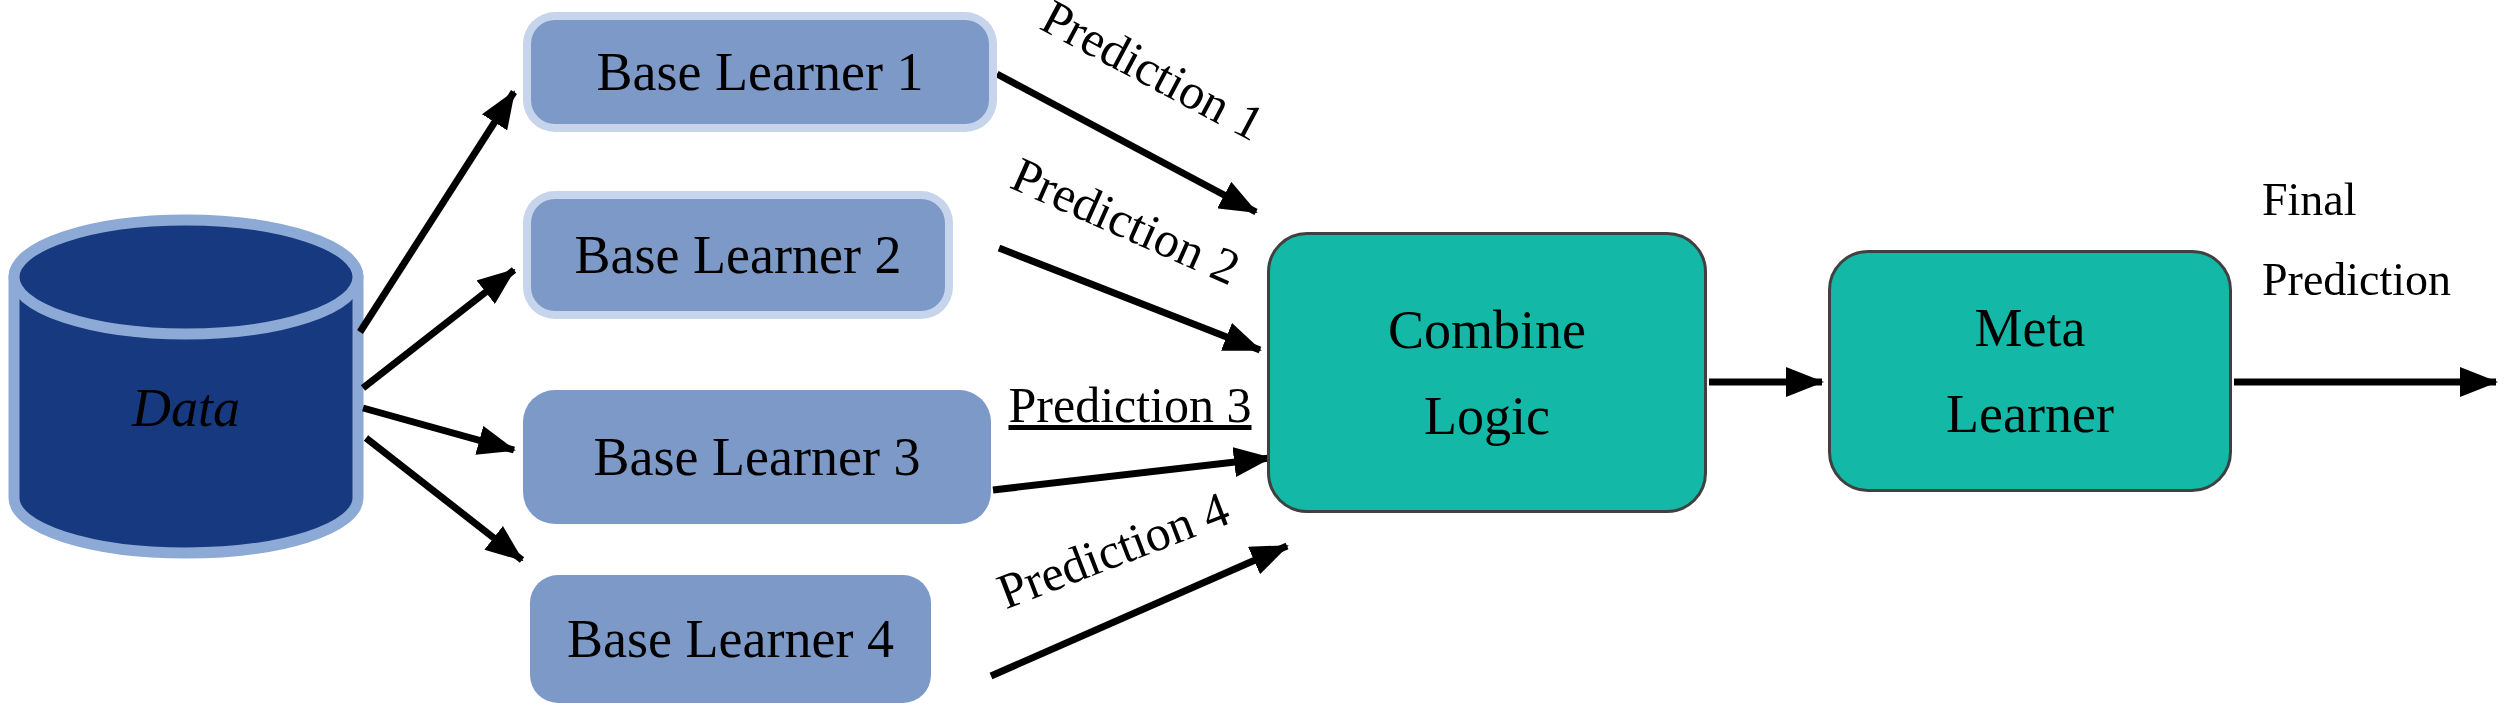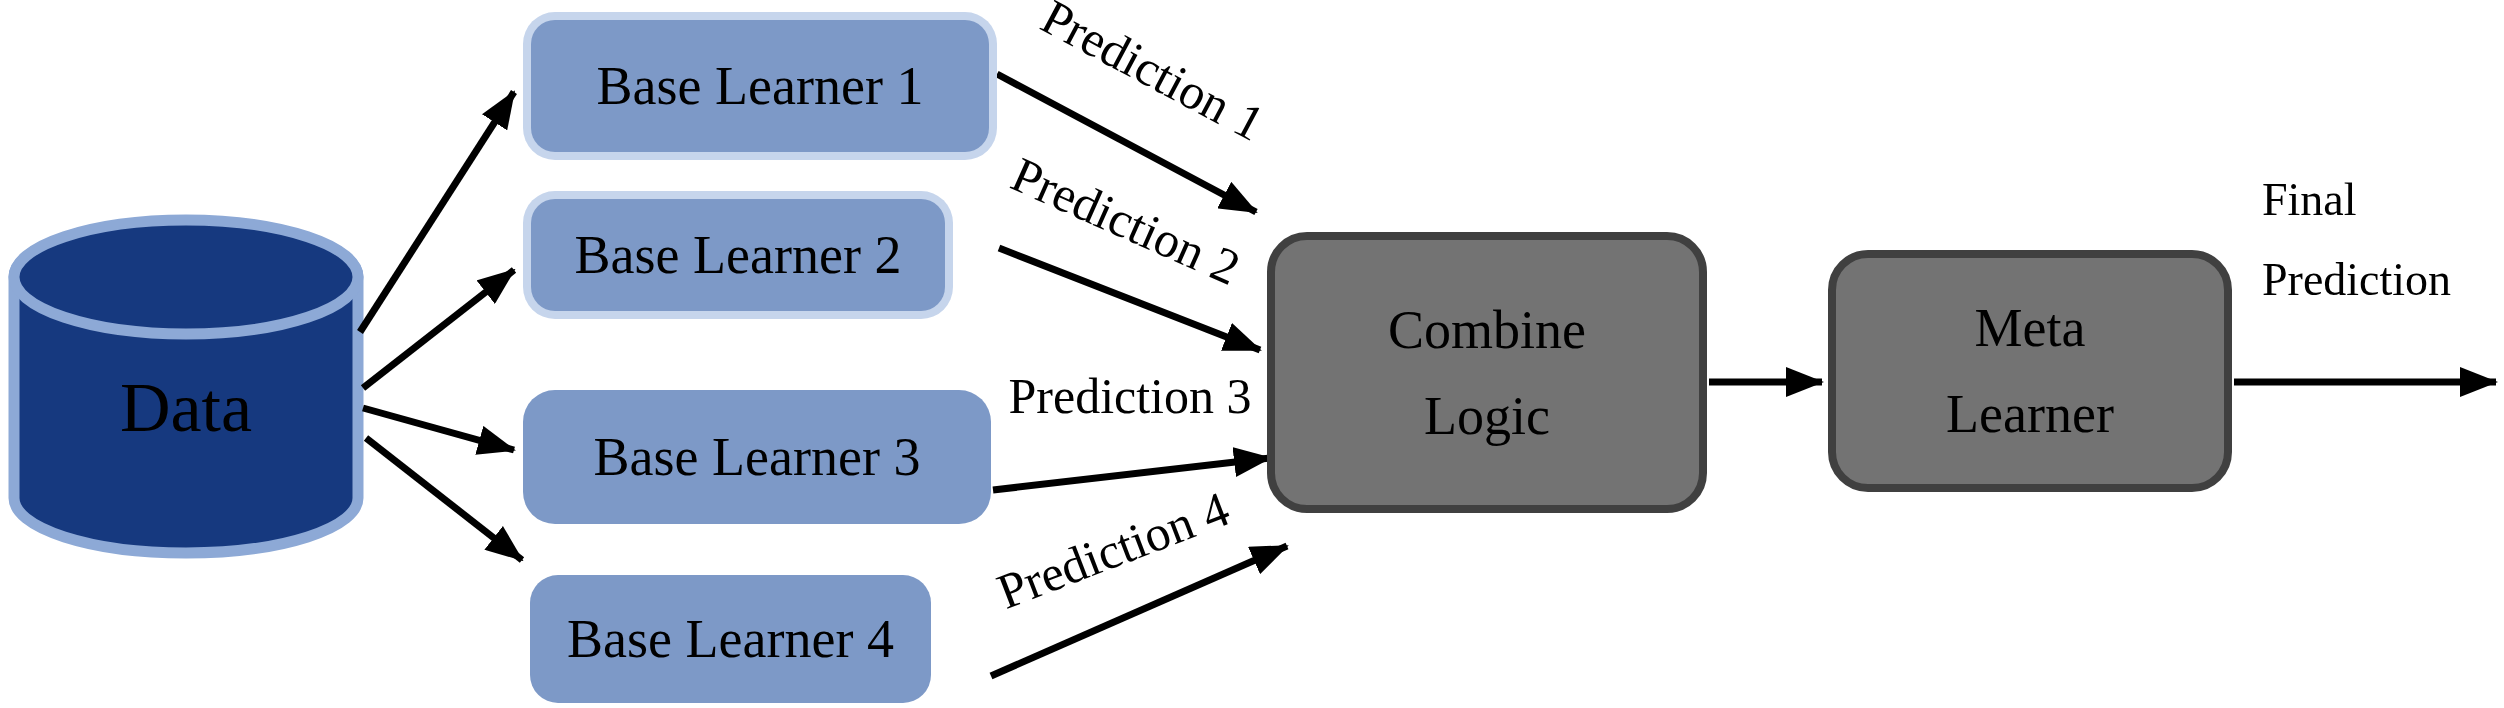--- a/index.html
+++ b/index.html
@@ -28,54 +28,55 @@
     color: #000000;
   }
   .two-line .node-label { line-height: 86px; }
 
   
   .base-box {
     background: #7D99C7;
     border-radius: 24px;
   }
   .rimmed { box-shadow: 0 0 0 8px #C6D5EC; }
-  .bl1 { left: 531px; top: 20px;  width: 458px; height: 132px; }
+  .bl1 { left: 531px; top: 20px;  width: 458px; height: 104px; }
   .bl2 { left: 531px; top: 199px; width: 414px; height: 112px; }
   .bl3 { left: 523px; top: 390px; width: 468px; height: 134px; border-radius: 32px; }
   .bl4 { left: 530px; top: 575px; width: 401px; height: 128px; border-radius: 28px; }
 
   
   .stage-box {
-    background: #737373;
-    border: 8px solid #404040;
+    background: #14b8a6;
+    border: 3px solid #404040;
     border-radius: 40px;
   }
   .combine { left: 1267px; top: 232px; width: 440px; height: 281px; }
   .combine .node-label { width: 260px; }
   .meta    { left: 1828px; top: 250px; width: 404px; height: 242px; }
   .meta .node-label { width: 240px; }
 
   
   .data-label {
     position: absolute;
     left: 186px; top: 408px;
     transform: translate(-50%, -50%);
-    font-size: 70px;
+    font-size: 54px;
     white-space: nowrap;
+    font-style: italic;
   }
 
   
   .edge-label {
     position: absolute;
     font-size: 50px;
     white-space: nowrap;
   }
   .p1 { left: 1153px; top: 70px;  transform: translate(-50%,-50%) rotate(28deg); }
   .p2 { left: 1126px; top: 221px; transform: translate(-50%,-50%) rotate(24deg); }
-  .p3 { left: 1130px; top: 396px; transform: translate(-50%,-50%); }
+  .p3 { left: 1130px; top: 405px; transform: translate(-50%,-50%); text-decoration: underline; }
   .p4 { left: 1113px; top: 550px; transform: translate(-50%,-50%) rotate(-21deg); }
 
   .final-label {
     position: absolute;
     left: 2262px; top: 160px;
     width: 250px;
     font-size: 46px;
     line-height: 80px;
     text-align: left;
   }

